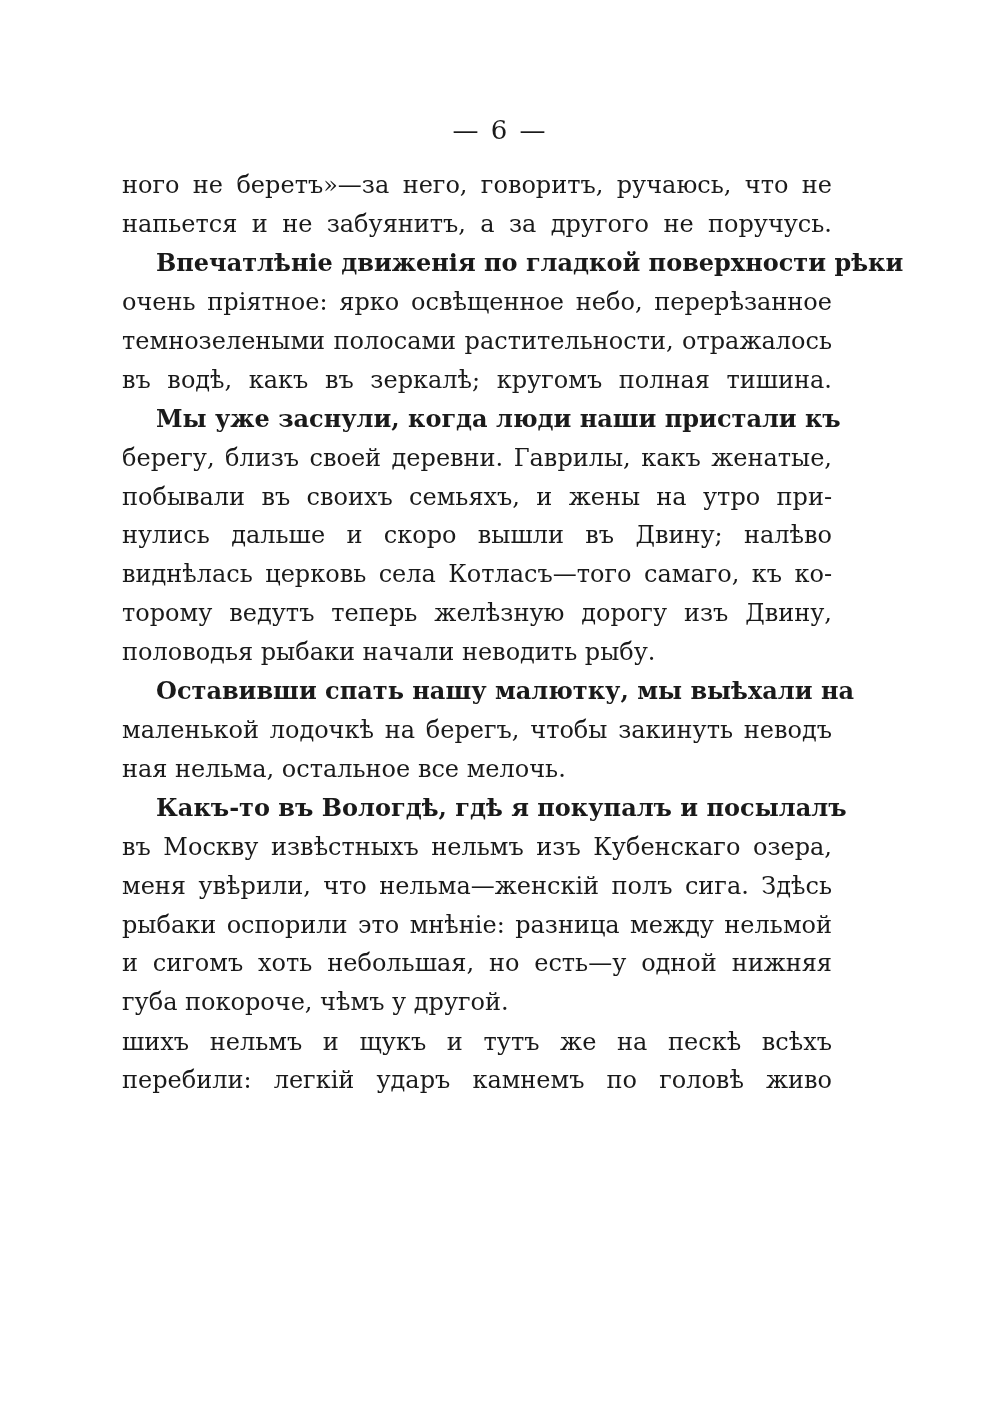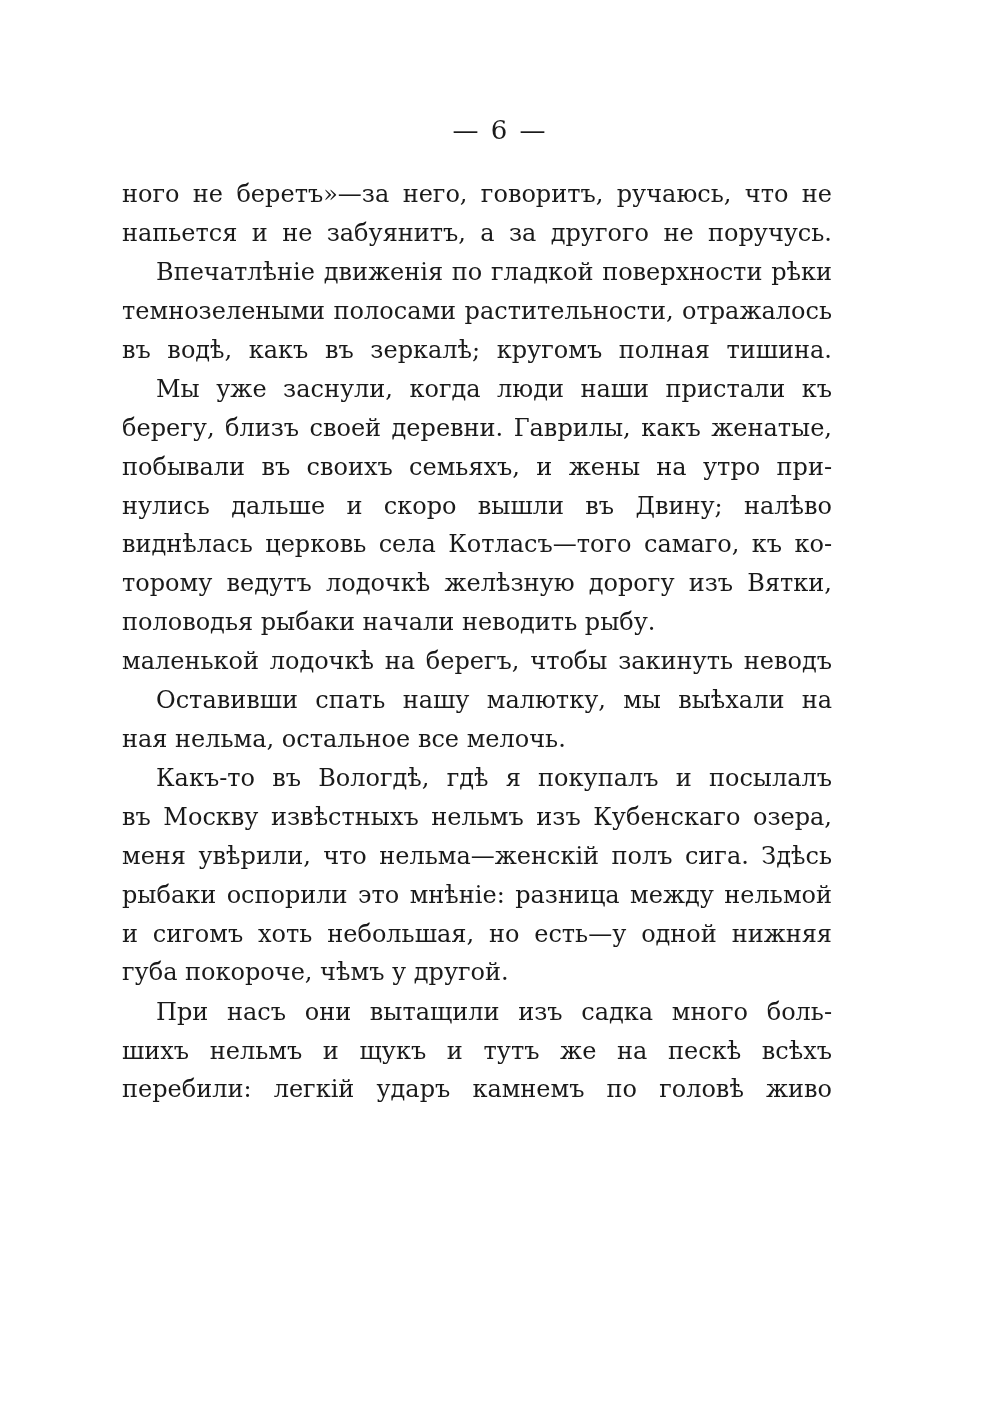--- a/index.html
+++ b/index.html
@@ -20,21 +20,21 @@
       top: 112px;
       left: 0;
       width: 1000px;
       text-align: center;
       font-size: 26px;
       line-height: 36px;
       letter-spacing: 2px;
     }
     .text-block {
       position: absolute;
-      top: 175px;
+      top: 166px;
       left: 122px;
       width: 710px;
     }
     .paragraph {
       margin: 0;
       padding: 0;
     }
     .paragraph + .paragraph {
       margin-top: 0.6px;
     }
@@ -47,64 +47,65 @@
       text-align: justify;
       text-align-last: justify;
       transform-origin: left center;
     }
     .line.last {
       text-align-last: left;
     }
     .line.indent {
       padding-left: 34px;
       box-sizing: border-box;
+      font-weight: bold;
     }
   </style>
 </head>
 <body>
 
 <div class="page-number">— 6 —</div>
 
 <div class="text-block">
 
   <p class="paragraph">
     <span class="line">ного не беретъ»—за него, говоритъ, ручаюсь, что не</span>
     <span class="line">напьется и не забуянитъ, а за другого не поручусь.</span>
   </p>
 
   <p class="paragraph">
     <span class="line indent">Впечатлѣніе движенія по гладкой поверхности рѣки</span>
+    <span class="line">очень пріятное: ярко освѣщенное небо, перерѣзанное</span>
     <span class="line">темнозелеными полосами растительности, отражалось</span>
     <span class="line">въ водѣ, какъ въ зеркалѣ; кругомъ полная тишина.</span>
   </p>
 
   <p class="paragraph">
     <span class="line indent">Мы уже заснули, когда люди наши пристали къ</span>
     <span class="line">берегу, близъ своей деревни. Гаврилы, какъ женатые,</span>
     <span class="line">побывали въ своихъ семьяхъ, и жены на утро при-</span>
     <span class="line">нулись дальше и скоро вышли въ Двину; налѣво</span>
     <span class="line">виднѣлась церковь села Котласъ—того самаго, къ ко-</span>
-    <span class="line">торому ведутъ лодочкѣ желѣзную дорогу изъ Вятки,</span>
+    <span class="line">торому ведутъ теперь желѣзную дорогу изъ Двину,</span>
     <span class="line last">половодья рыбаки начали неводить рыбу.</span>
   </p>
 
   <p class="paragraph">
+    <span class="line indent">Оставивши спать нашу малютку, мы выѣхали на</span>
     <span class="line">маленькой лодочкѣ на берегъ, чтобы закинуть неводъ</span>
-    <span class="line indent">Оставивши спать нашу малютку, мы выѣхали на</span>
     <span class="line last">ная нельма, остальное все мелочь.</span>
   </p>
 
   <p class="paragraph">
     <span class="line indent">Какъ-то въ Вологдѣ, гдѣ я покупалъ и посылалъ</span>
     <span class="line">въ Москву извѣстныхъ нельмъ изъ Кубенскаго озера,</span>
     <span class="line">меня увѣрили, что нельма—женскій полъ сига. Здѣсь</span>
     <span class="line">рыбаки оспорили это мнѣніе: разница между нельмой</span>
     <span class="line">и сигомъ хоть небольшая, но есть—у одной нижняя</span>
     <span class="line last">губа покороче, чѣмъ у другой.</span>
   </p>
 
   <p class="paragraph">
-    <span class="line indent">При насъ они вытащили изъ садка много боль-</span>
     <span class="line">шихъ нельмъ и щукъ и тутъ же на пескѣ всѣхъ</span>
     <span class="line">перебили: легкій ударъ камнемъ по головѣ живо</span>
   </p>
 
 </div>
 
 </body></html>

